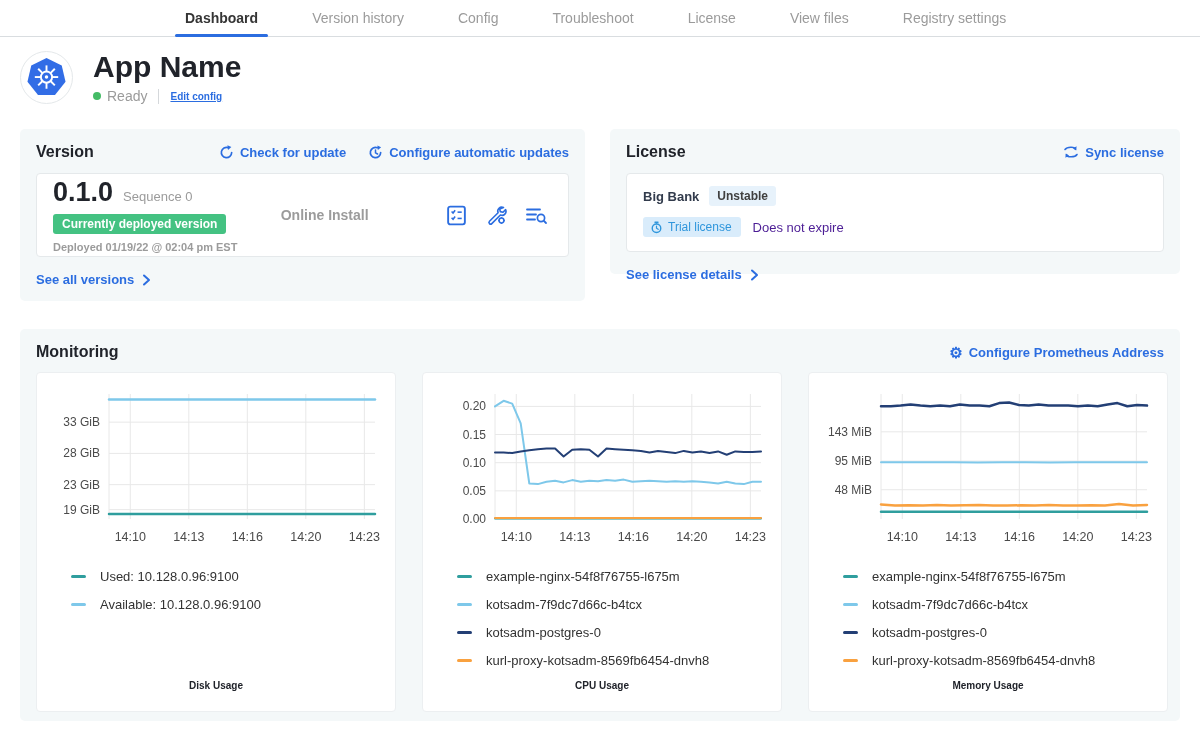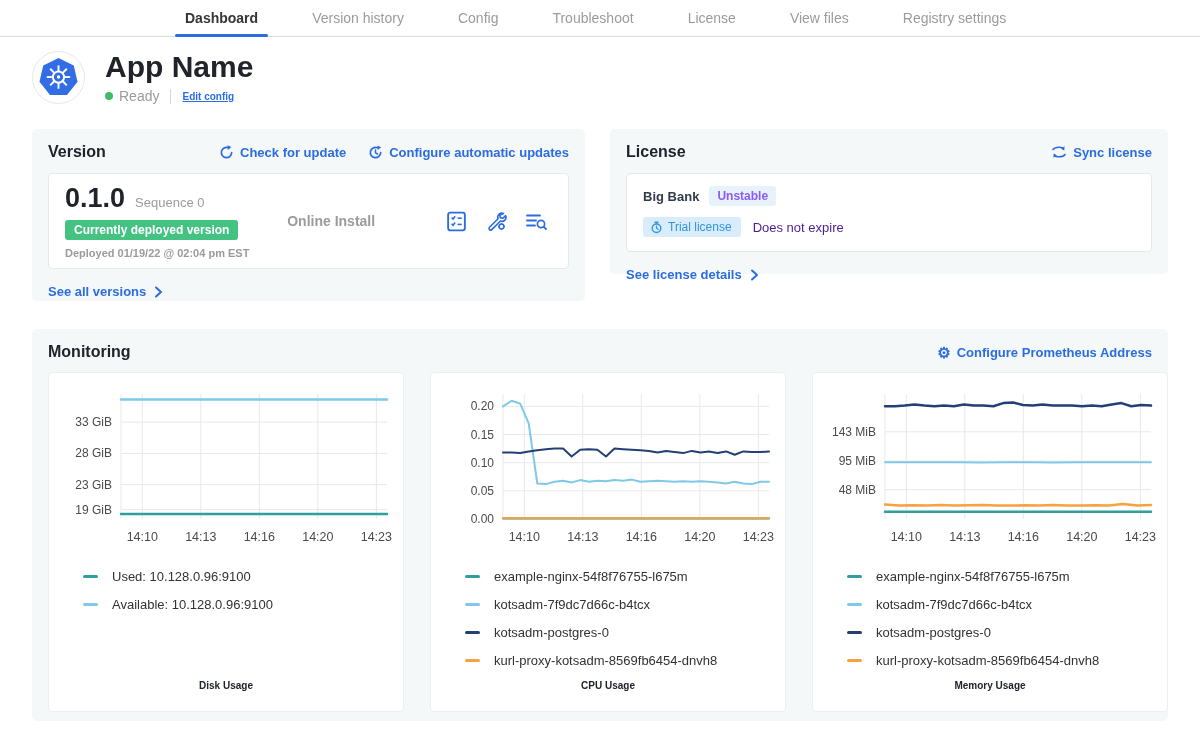--- a/index.html
+++ b/index.html
@@ -11,21 +11,21 @@
     display:flex; align-items:stretch; padding-left:185px; }
   .tab { position:relative; display:flex; align-items:center; margin-right:54px;
     font-size:14px; color:#9b9b9b; cursor:pointer; background:none; border:none;
     font-family:inherit; white-space:nowrap; }
   .tab.active { color:#353535; font-weight:700; }
   .tab.active::after { content:""; position:absolute; left:-10px; right:-10px;
     bottom:-1px; height:3px; background:var(--blue); border-radius:2px; }
 
   :root { --blue:#2b6de0; --gray:#9b9b9b; --card-bg:#f4f8f9; --line:#e5e9eb; }
 
-  .page { padding:0 32px; }
+  .page { padding:0 20px; }
 
   
   .app-header { display:flex; align-items:center; margin-top:13px; }
   .app-icon { width:53px; height:53px; border-radius:50%; background:#fff;
     border:1px solid #e4e8ea; display:flex; align-items:center; justify-content:center; }
   .app-meta { margin-left:20px; }
   .app-title { font-size:30px; font-weight:700; color:#20232a; line-height:1.1; }
   .app-status { display:flex; align-items:center; margin-top:5px; font-size:14px; }
   .status-dot { width:8px; height:8px; border-radius:50%; background:#44bb66; margin-right:6px; }
   .status-text { color:#9b9b9b; }
@@ -39,39 +39,39 @@
   .cards-row { display:flex; gap:25px; margin-top:25px; }
   .card { background:var(--card-bg); border-radius:5px; padding:14px 16px 16px; }
   .card-version { width:565px; height:172px; }
   .card-license { width:570px; height:145px; }
   .card-head { display:flex; align-items:center; justify-content:space-between; }
   .card-title { font-size:16px; font-weight:700; color:#20232a; }
   .card-head-links { display:flex; align-items:center; gap:22px; }
   .white-box { background:#fff; border:1px solid var(--line); border-radius:4px;
     margin-top:12px; }
 
-  .version-box { display:flex; align-items:center; padding:13px 20px 13px 16px; height:96px; }
+  .version-box { display:flex; align-items:center; padding:13px 20px 13px 16px; height:84px; }
   .v-left { width:46%; }
   .v-number-row { display:flex; align-items:baseline; gap:10px; }
   .v-number { font-size:27px; font-weight:700; color:#20232a; }
   .v-seq { font-size:13px; color:#9b9b9b; }
   .v-badge { display:inline-block; margin-top:6px; background:#44c282; color:#fff;
     font-size:12px; font-weight:700; padding:3px 9px; border-radius:3px; }
   .v-deployed { margin-top:7px; font-size:11px; color:#9b9b9b; font-weight:600; }
   .v-center { flex:1; font-size:14px; font-weight:700; color:#9b9b9b; }
   .v-icons { display:flex; align-items:center; gap:16px; }
   .icon-btn { background:none; border:none; cursor:pointer; padding:0; line-height:0; }
 
   .see-link { margin-top:13px; }
   .chev { margin-left:2px; }
 
   .license-box { padding:12px 16px 14px; }
   .lic-name-row { display:flex; align-items:center; gap:10px; }
   .lic-name { font-size:13px; font-weight:700; color:#323b4c; }
-  .badge-soft { background:#e7f2fb; color:#8b5cf6; font-size:12px; font-weight:600;
+  .badge-soft { background:#e7f2fb; color:#404040; font-size:12px; font-weight:600;
     padding:3px 8px; border-radius:3px; }
   .lic-row2 { display:flex; align-items:center; gap:12px; margin-top:11px; }
   .badge-trial { background:#d9ecfb; color:#2f96dc; font-size:12px; font-weight:400;
     padding:3px 9px 3px 7px; border-radius:3px; display:inline-flex; align-items:center; gap:5px; }
   .lic-expiry { font-size:13px; color:#4c1d95; }
 
   
   .monitoring { margin-top:28px; background:var(--card-bg); border-radius:5px;
     padding:14px 12px 12px 16px; height:392px; }
   .mon-head { display:flex; align-items:center; justify-content:space-between; padding-right:4px; }

